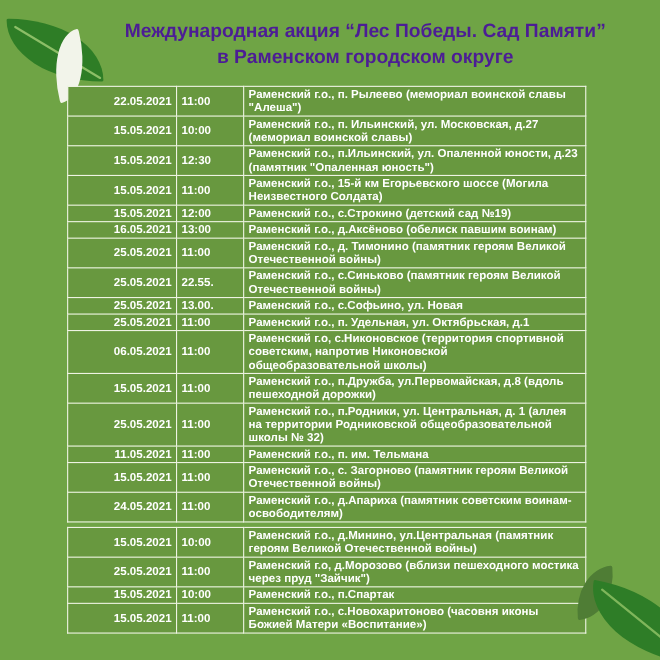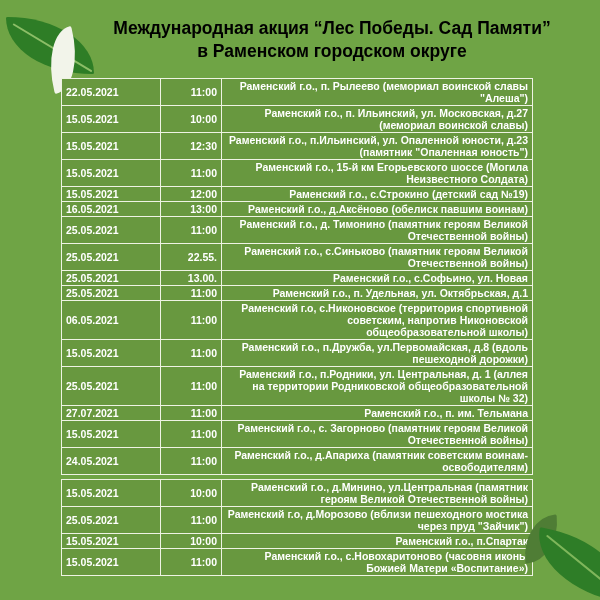--- a/index.html
+++ b/index.html
@@ -12,21 +12,21 @@
     font-family: "Liberation Sans", "DejaVu Sans", sans-serif;
   }
 
   
   .title {
     position: absolute;
     top: 17px;
     left: 72px;
     right: 8px;
     text-align: center;
-    color: #000000;
+    color: #4c1d95;
     font-size: 17.5px;
     font-weight: 700;
     line-height: 23px;
   }
 
   
   .leaf { position: absolute; }
   .leaf .vein {
     position: absolute;
     height: 2px;
@@ -79,23 +79,23 @@
     border: 1.5px solid #EEF3E3;
     background: #68983F;
     color: #FFFFFF;
     font-size: 10.5px;
     font-weight: 700;
     line-height: 12px;
     padding: 1px 4px;
     vertical-align: middle;
     overflow: hidden;
   }
-  td.date  { width: 90px;  text-align: left; }
-  td.time  { width: 52px;  text-align: right; margin-left: 44px; }
-  td.loc   { text-align: right; }
+  td.date  { width: 90px;  text-align: right; }
+  td.time  { width: 52px;  text-align: left; margin-left: 44px; }
+  td.loc   { text-align: left; }
   tr.spacer td {
     border: none;
     background: transparent;
     height: 4px;
     padding: 0;
   }
 </style>
 </head>
 <body>
 
@@ -172,21 +172,21 @@
           <td class="date">15.05.2021</td>
           <td class="time">11:00</td>
           <td class="loc">Раменский г.о., п.Дружба, ул.Первомайская, д.8 (вдоль пешеходной дорожки)</td>
         </tr>
         <tr>
           <td class="date">25.05.2021</td>
           <td class="time">11:00</td>
           <td class="loc">Раменский г.о., п.Родники, ул. Центральная, д. 1 (аллея на территории Родниковской общеобразовательной школы № 32)</td>
         </tr>
         <tr>
-          <td class="date">27.07.2021</td>
+          <td class="date">11.05.2021</td>
           <td class="time">11:00</td>
           <td class="loc">Раменский г.о., п. им. Тельмана</td>
         </tr>
         <tr>
           <td class="date">15.05.2021</td>
           <td class="time">11:00</td>
           <td class="loc">Раменский г.о., с. Загорново (памятник героям Великой Отечественной войны)</td>
         </tr>
         <tr>
           <td class="date">24.05.2021</td>

